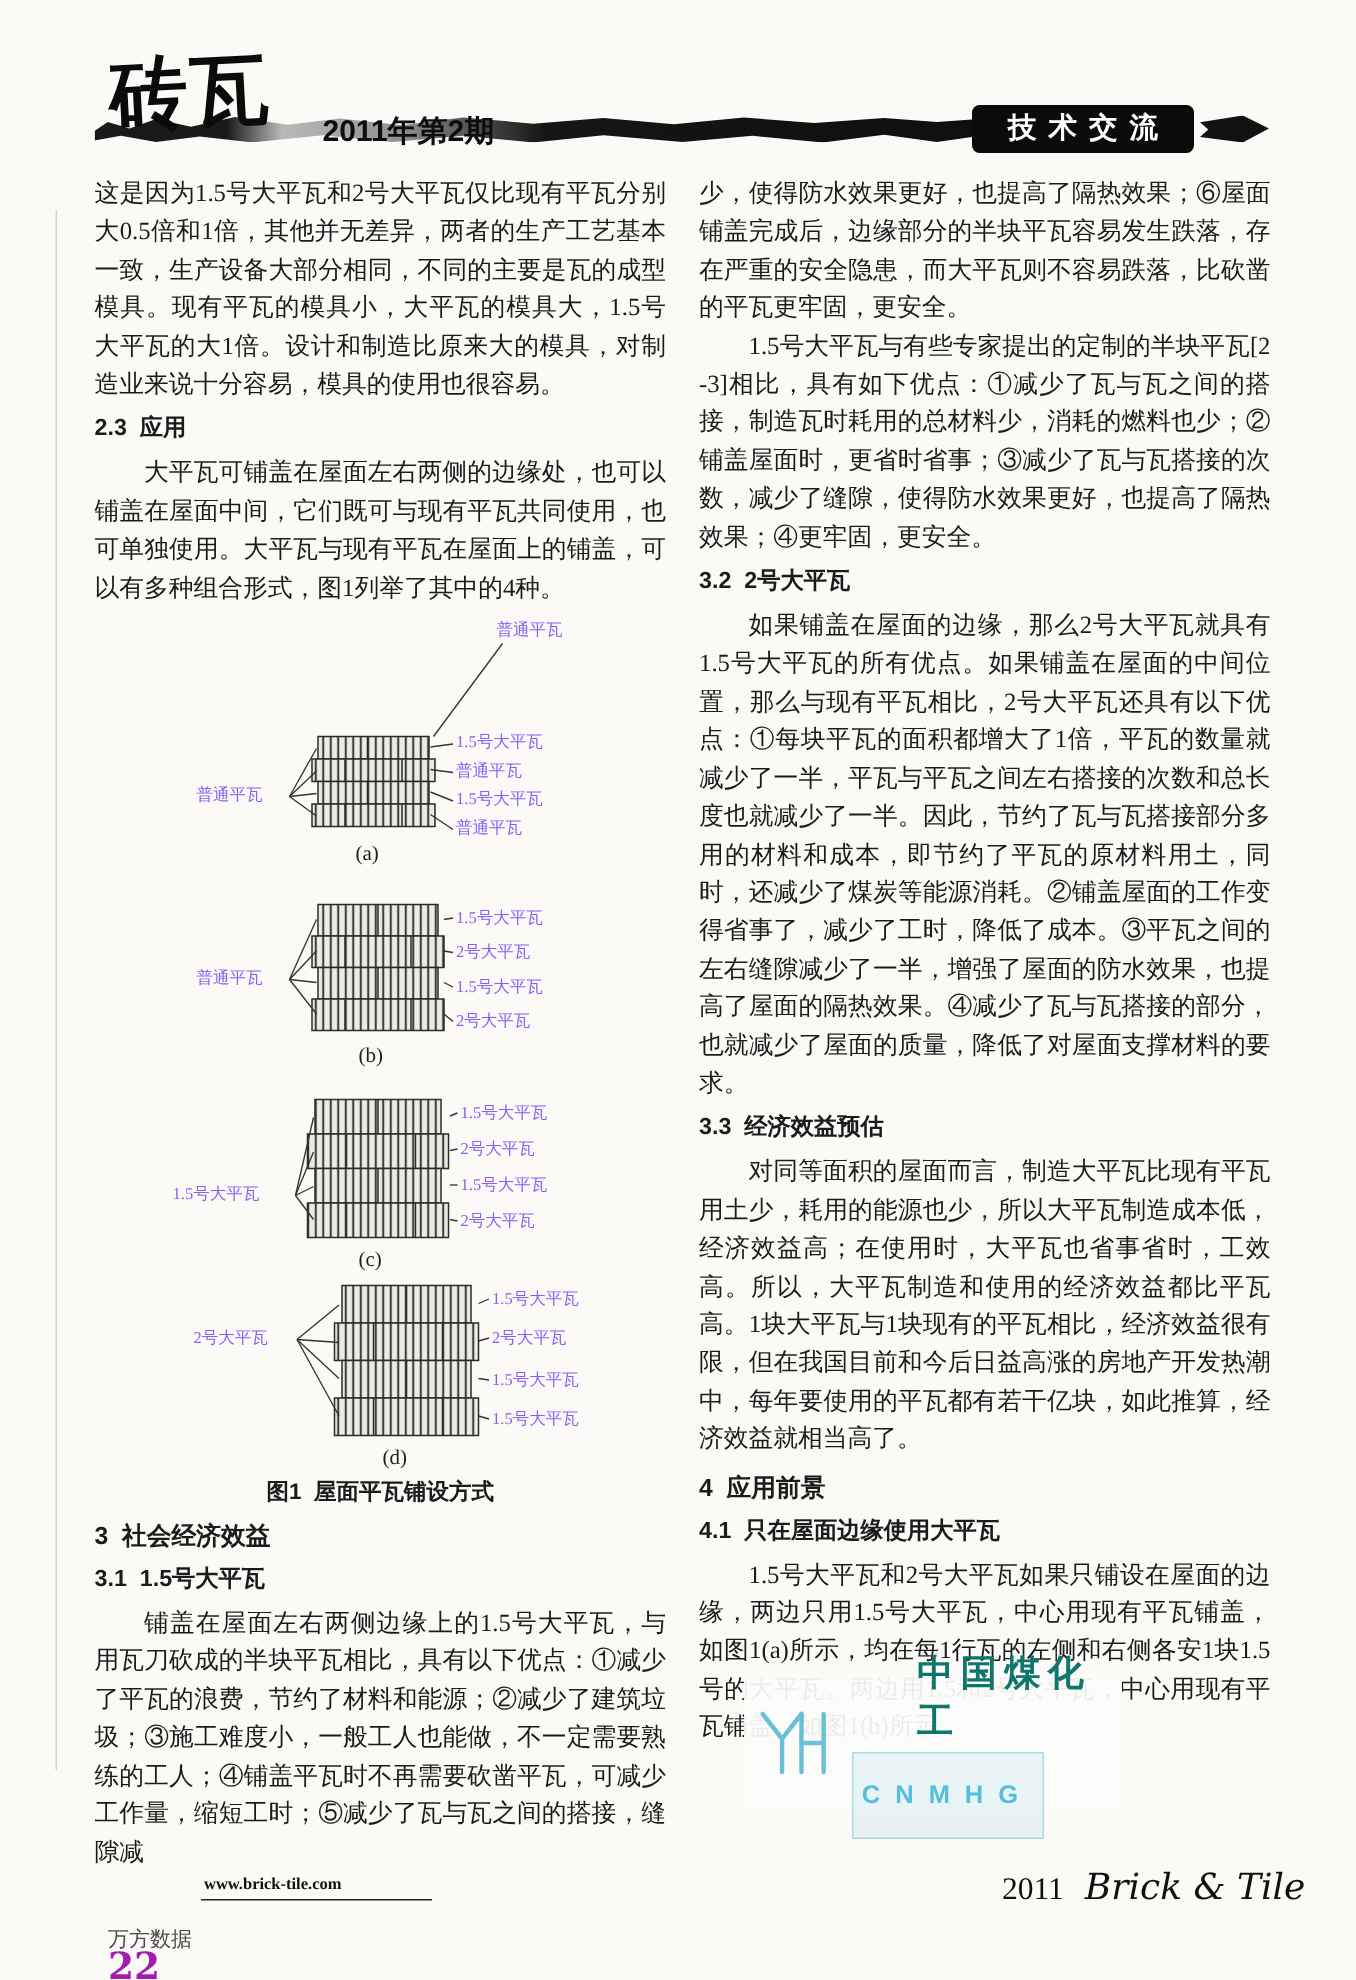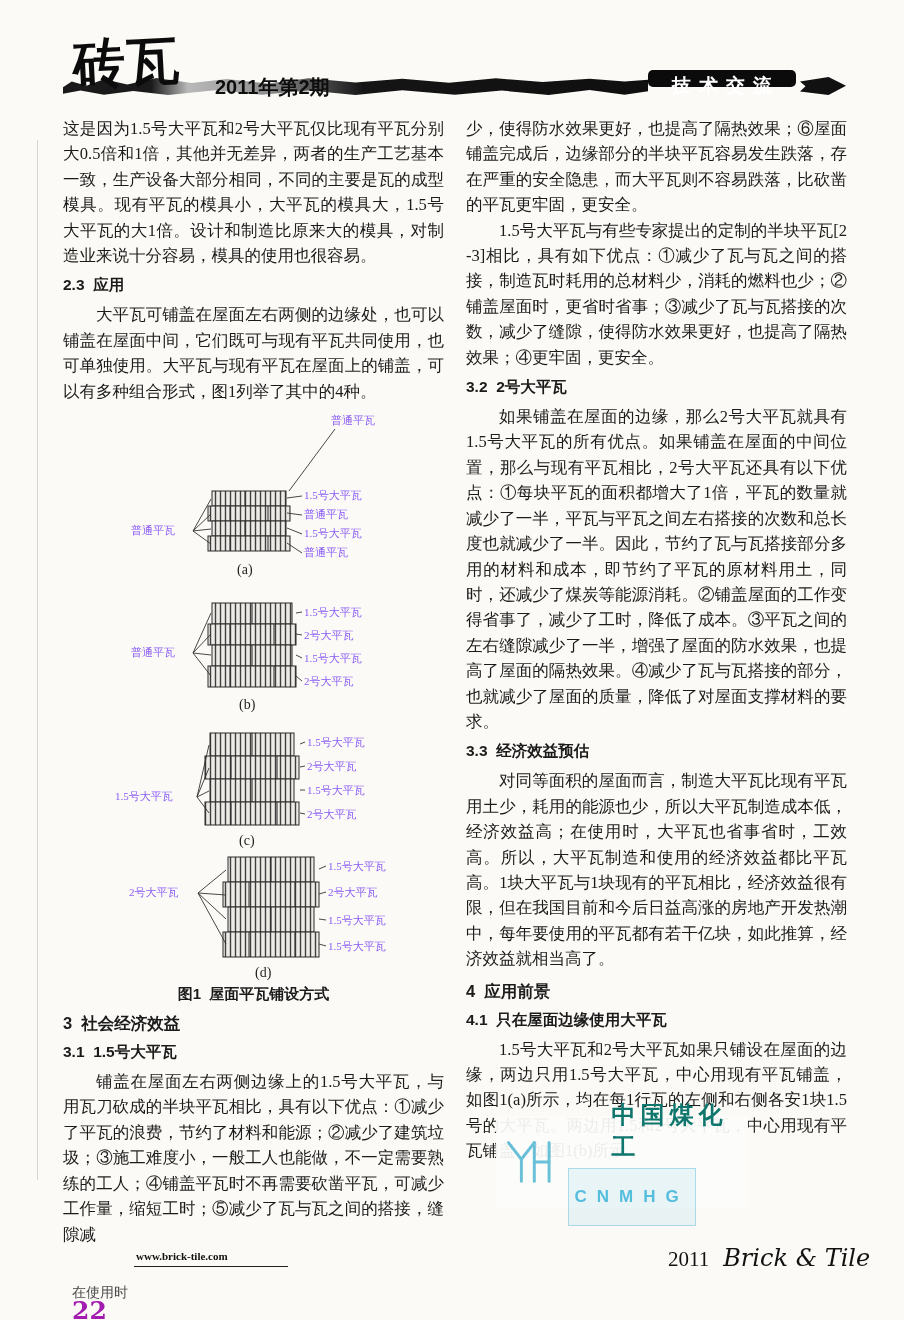--- a/index.html
+++ b/index.html
@@ -9,21 +9,21 @@
 
   
   .header{position:absolute;left:63px;top:46px;width:782px;height:66px;}
   .band{position:absolute;left:0;top:32px;width:585px;height:17px;
     background:linear-gradient(90deg,#1a1a1a 0px,#1a1a1a 88px,#b9b9b9 125px,#8f8f8f 205px,#4a4a4a 258px,#151515 300px,#0f0f0f 585px);
     clip-path:polygon(0% 55%,1.5% 20%,4% 45%,7% 8%,11% 38%,16% 0%,22% 30%,28% 6%,35% 32%,42% 2%,50% 26%,58% 4%,66% 28%,74% 2%,82% 24%,90% 4%,96% 20%,100% 10%,100% 78%,96% 98%,90% 70%,83% 100%,75% 74%,67% 98%,58% 72%,50% 100%,42% 74%,34% 98%,26% 72%,18% 100%,12% 76%,7% 98%,3% 74%,0% 92%);}
   .journal-logo{position:absolute;left:10px;top:-10px;font-family:"DejaVu Serif",serif;font-weight:900;
     font-size:52px;line-height:1;letter-spacing:2px;transform:rotate(-3deg);color:#0b0b0b;}
   .issue{position:absolute;left:152px;top:28px;font-family:"Liberation Sans","DejaVu Sans",sans-serif;
     font-weight:700;font-size:20px;color:#0d0d0d;}
-  .badge{position:absolute;left:585px;top:24px;width:148px;height:17px;background:#0b0b0b;border-radius:5px;
+  .badge{position:absolute;left:585px;top:24px;width:148px;height:32px;background:#0b0b0b;border-radius:5px;
     color:#fff;font-family:"Liberation Sans","DejaVu Sans",sans-serif;font-weight:700;font-size:19px;
     letter-spacing:8px;text-align:center;line-height:31px;text-indent:8px;}
   .band-tail{position:absolute;left:737px;top:31px;width:46px;height:18px;background:#111;
     clip-path:polygon(0 25%,62% 0,100% 48%,62% 100%,0 80%,12% 52%);}
 
   
   .col{position:absolute;top:116px;width:381px;}
   .col-left{left:63px;}
   .col-right{left:466px;}
   .col p{margin:0;font-size:16.5px;line-height:25.4px;text-align:justify;word-break:break-all;}
@@ -234,14 +234,14 @@
       <span class="wm-latin">CNMHG</span>
     </div>
   </div>
 
   <div class="page-number">22</div>
   <div class="site">www.brick-tile.com</div>
   <div class="footer-right">
     <span class="f-year">2011</span>
     <span class="f-journal">Brick &amp; Tile</span>
   </div>
-  <div class="wanfang">在使用时</div>
+  <div class="wanfang">万方数据</div>
 </div>
 
 </body></html>

